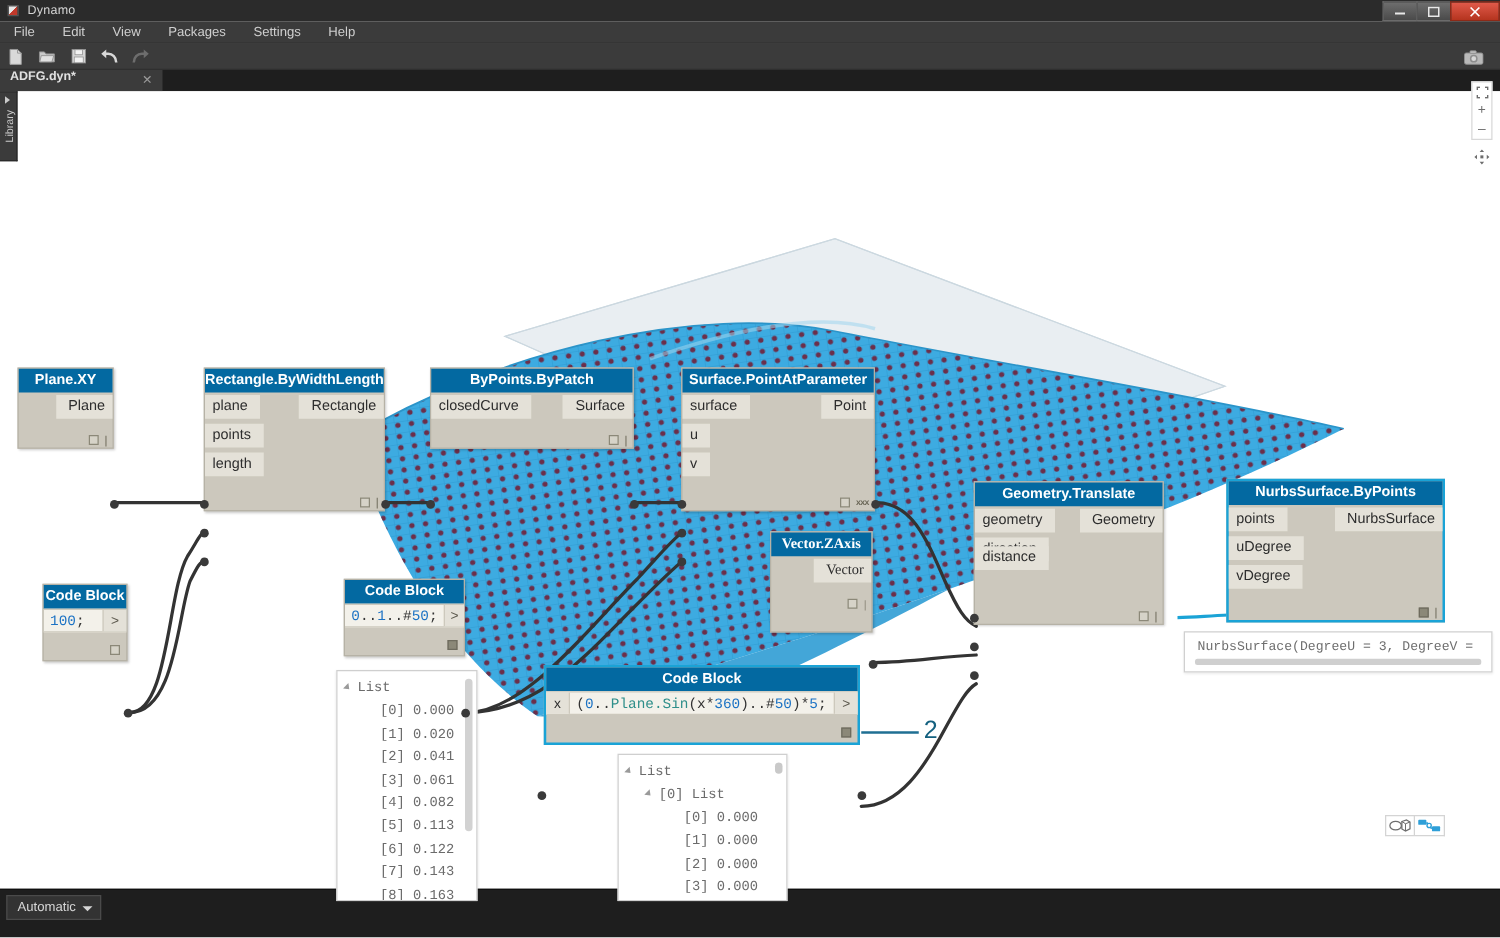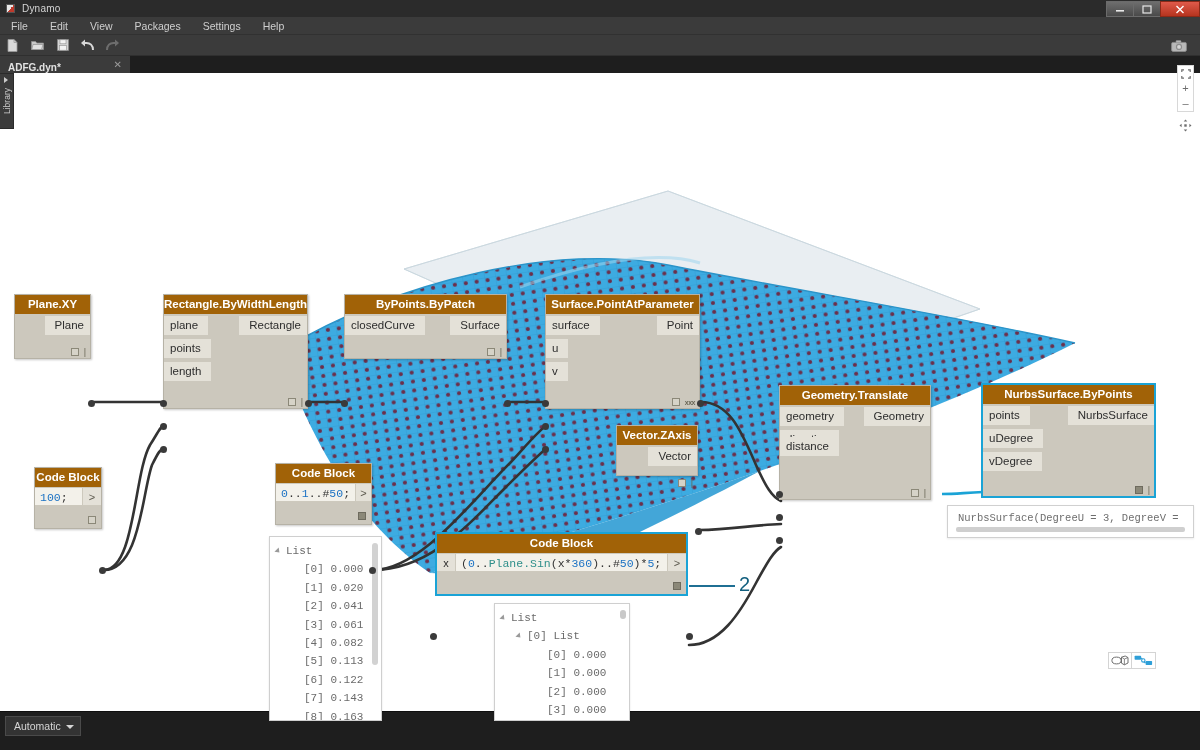--- a/index.html
+++ b/index.html
@@ -65,21 +65,21 @@
   }
 
   
   .tabbar {
     position: absolute; top: 56px; left: 0; width: 1200px; height: 17px;
     background: #1e1e1e;
   }
   .tab {
     position: absolute; left: 0; top: 0; height: 17px; width: 130px;
     background: #3b3b3b; color: #e2e2e2; font-size: 10px; font-weight: bold;
-    display: flex; align-items: flex-end; padding-left: 8px;
+    display: flex; align-items: flex-start; padding-left: 8px;
   }
   .tab .close-x {
     position: absolute; right: 8px; top: 0; height: 17px; line-height: 17px;
     font-size: 10px; color: #9a9a9a; font-weight: normal;
   }
 
   
   .canvas {
     position: absolute; top: 73px; left: 0; width: 1200px; height: 648px;
     background: #ffffff; overflow: hidden;
@@ -121,21 +121,21 @@
 
   
   .node {
     position: absolute; z-index: 20;
     background: #ccc8bd; border: 1px solid #b6b2a6;
     box-shadow: 1px 1px 2px rgba(0,0,0,.22);
     font-size: 11.5px; color: #2c2c2c;
   }
   .node.selected { border: 2px solid #1aa3d6; box-shadow: none; }
   .node-header {
-    background: #a16207; color: #ffffff; font-weight: bold; font-size: 11.5px;
+    background: #0369a1; color: #ffffff; font-weight: bold; font-size: 11.5px;
     text-align: center; height: 19px; line-height: 19px; white-space: nowrap;
     overflow: hidden;
   }
   .node-body { position: relative; }
   .port {
     position: absolute; height: 19px; line-height: 19px;
     background: #e4e1d8; font-size: 11.5px; color: #2d2d2d; white-space: nowrap;
   }
   .port.in { left: 0; padding-left: 6px; padding-right: 10px; text-align: left; }
   .port.out { right: 0; padding-right: 6px; padding-left: 10px; text-align: right; }
@@ -455,21 +455,21 @@
           <span class="chk"></span>
           <span class="lace">xxx</span>
         </div>
       </div>
     </div>
     <div class="nub" style="left:542px; top:327px;"></div>
     <div class="nub" style="left:542px; top:350px;"></div>
     <div class="nub" style="left:542px; top:373px;"></div>
     <div class="nub" style="left:697px; top:327px;"></div>
 
-    <div class="node" style="left:616px; top:352px; width:82px; height:51px;">
+    <div class="node" style="left:616px; top:352px; width:82px; height:81px;font-family:Liberation Serif, serif;">
       <div class="node-header">Vector.ZAxis</div>
       <div class="node-body" style="height:44px;">
         <div class="port out" style="top:2px;">Vector</div>
         <div class="node-footer">
           <span class="chk"></span>
           <span class="dots1">|</span>
         </div>
       </div>
     </div>
     <div class="nub" style="left:695px; top:455px;"></div>

